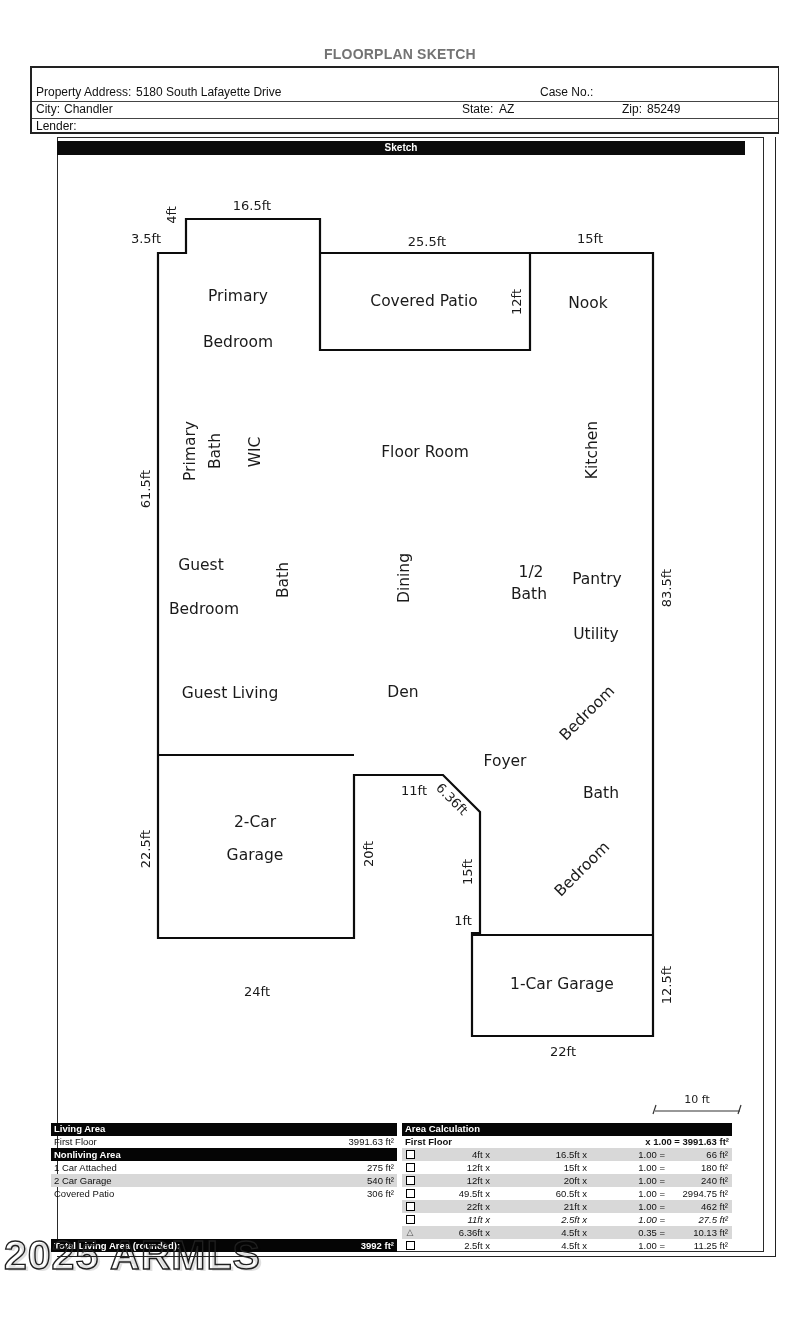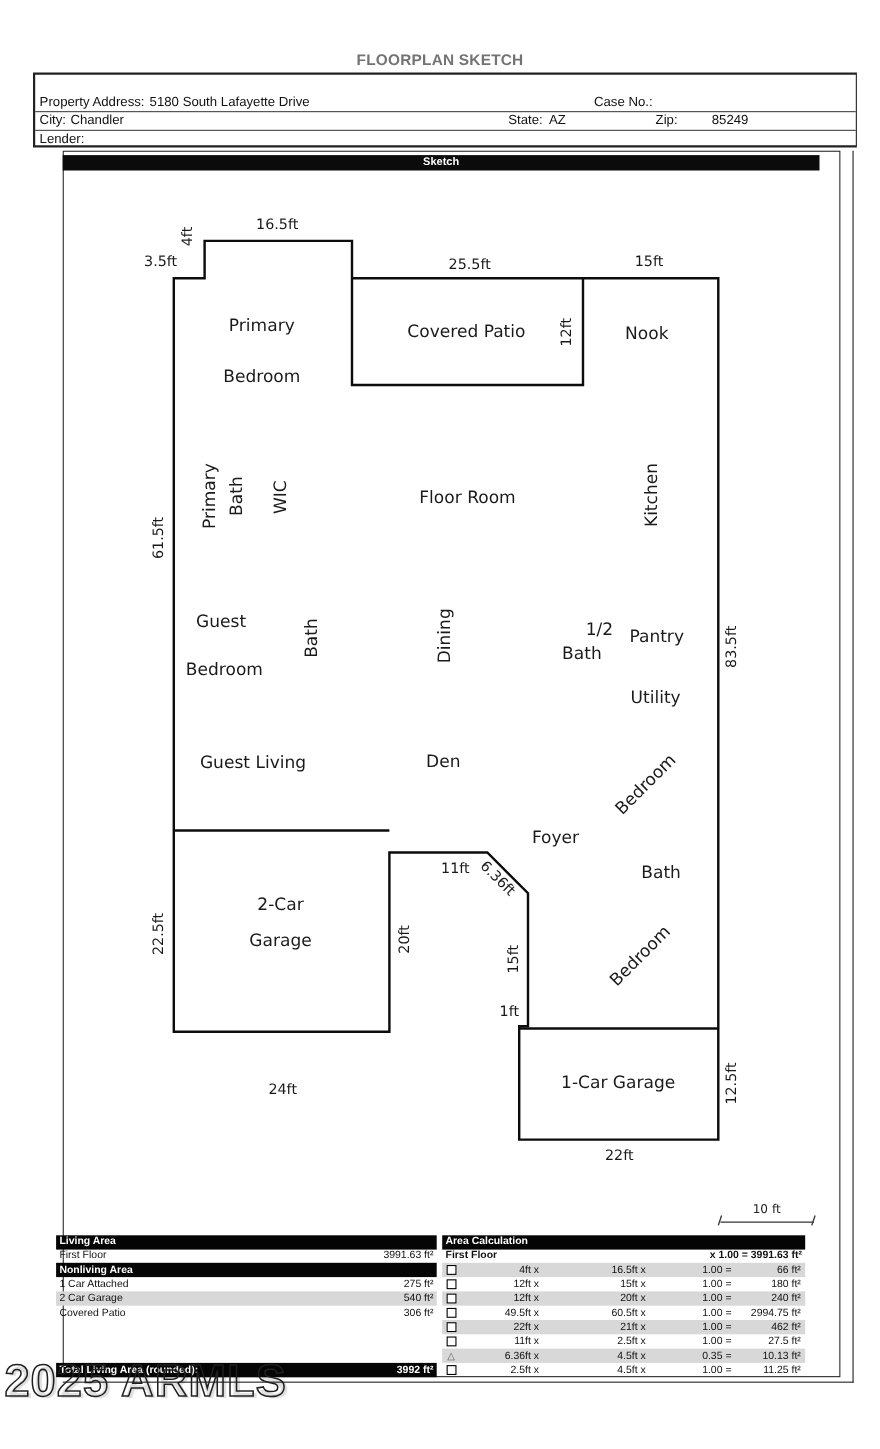--- a/index.html
+++ b/index.html
@@ -62,21 +62,21 @@
       <span class="hcell" style="left:4px;">Property Address:</span>
       <span class="hcell" style="left:104px;">5180 South Lafayette Drive</span>
       <span class="hcell" style="left:508px;">Case No.:</span>
       <span class="hcell" style="left:568px;"></span>
     </div>
     <div class="hrow" style="top:34px;">
       <span class="hcell" style="left:4px;">City:</span>
       <span class="hcell" style="left:32px;">Chandler</span>
       <span class="hcell" style="left:430px;">State:</span>
       <span class="hcell" style="left:467px;">AZ</span>
-      <span class="hcell" style="left:564px;">Zip:</span>
+      <span class="hcell" style="left:590px;">Zip:</span>
       <span class="hcell" style="left:615px;">85249</span>
     </div>
     <div class="hrow" style="top:51px;border-bottom:none;">
       <span class="hcell" style="left:4px;">Lender:</span>
       <span class="hcell" style="left:50px;"></span>
     </div>
   </div>
 
   <div class="abs frame" style="left:57px;top:137px;width:705px;height:1113px;"></div>
   <div class="abs thinline" style="left:775px;top:137px;width:1px;height:1120px;"></div>
@@ -119,21 +119,21 @@
   <div class="lbl" style="left:588px;top:303px;">Nook</div>
   <div class="lbl v" style="left:190px;top:451px;">Primary</div>
   <div class="lbl v" style="left:215px;top:451px;">Bath</div>
   <div class="lbl v" style="left:255px;top:452px;">WIC</div>
   <div class="lbl" style="left:425px;top:452px;">Floor Room</div>
   <div class="lbl v" style="left:592px;top:450px;">Kitchen</div>
   <div class="lbl" style="left:201px;top:565px;">Guest</div>
   <div class="lbl" style="left:204px;top:609px;">Bedroom</div>
   <div class="lbl v" style="left:283px;top:580px;">Bath</div>
   <div class="lbl v" style="left:404px;top:578px;">Dining</div>
-  <div class="lbl" style="left:545px;top:572px;">1/2</div>
+  <div class="lbl" style="left:531px;top:572px;">1/2</div>
   <div class="lbl" style="left:529px;top:594px;">Bath</div>
   <div class="lbl" style="left:597px;top:579px;">Pantry</div>
   <div class="lbl" style="left:596px;top:634px;">Utility</div>
   <div class="lbl" style="left:230px;top:693px;">Guest Living</div>
   <div class="lbl" style="left:403px;top:692px;">Den</div>
   <div class="lbl" style="left:505px;top:761px;">Foyer</div>
   <div class="lbl rm45" style="left:587px;top:713px;">Bedroom</div>
   <div class="lbl" style="left:601px;top:793px;">Bath</div>
   <div class="lbl rm45" style="left:582px;top:869px;">Bedroom</div>
   <div class="lbl" style="left:255px;top:822px;">2-Car</div>
@@ -217,21 +217,21 @@
     </div>
     <div class="trow crow g" style="top:77px;">
       <span class="c-sym">
           <span class="chk"></span>
         </span>
       <span class="c-d1">22ft x</span>
       <span class="c-d2">21ft x</span>
       <span class="c-f">1.00 =</span>
       <span class="c-r">462 ft²</span>
     </div>
-    <div class="trow crow" style="top:90px;">
+    <div class="trow crow" style="top:90px;font-style:italic;">
       <span class="c-sym">
           <span class="chk"></span>
         </span>
       <span class="c-d1">11ft x</span>
       <span class="c-d2">2.5ft x</span>
       <span class="c-f">1.00 =</span>
       <span class="c-r">27.5 ft²</span>
     </div>
     <div class="trow crow g" style="top:103px;">
       <span class="c-sym tri">△</span>

